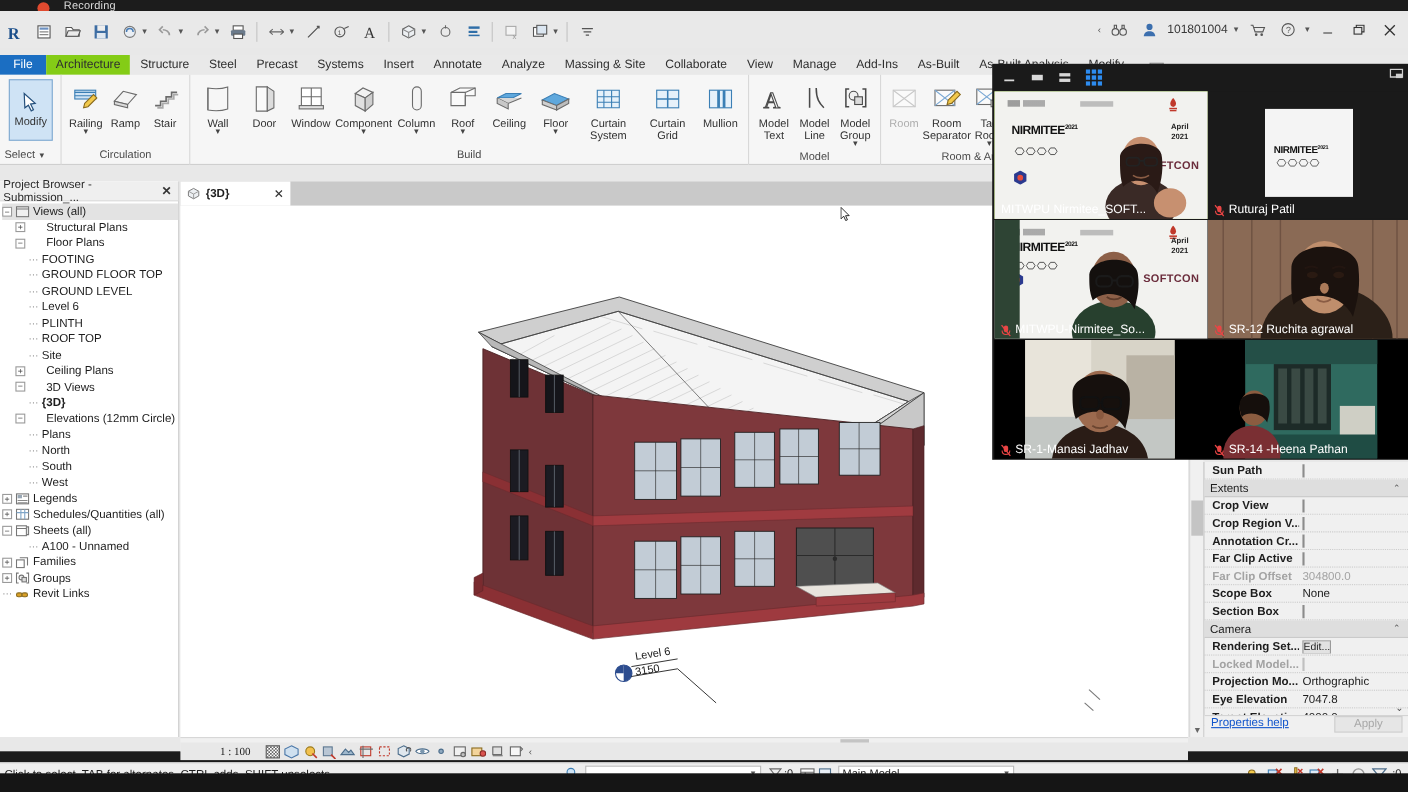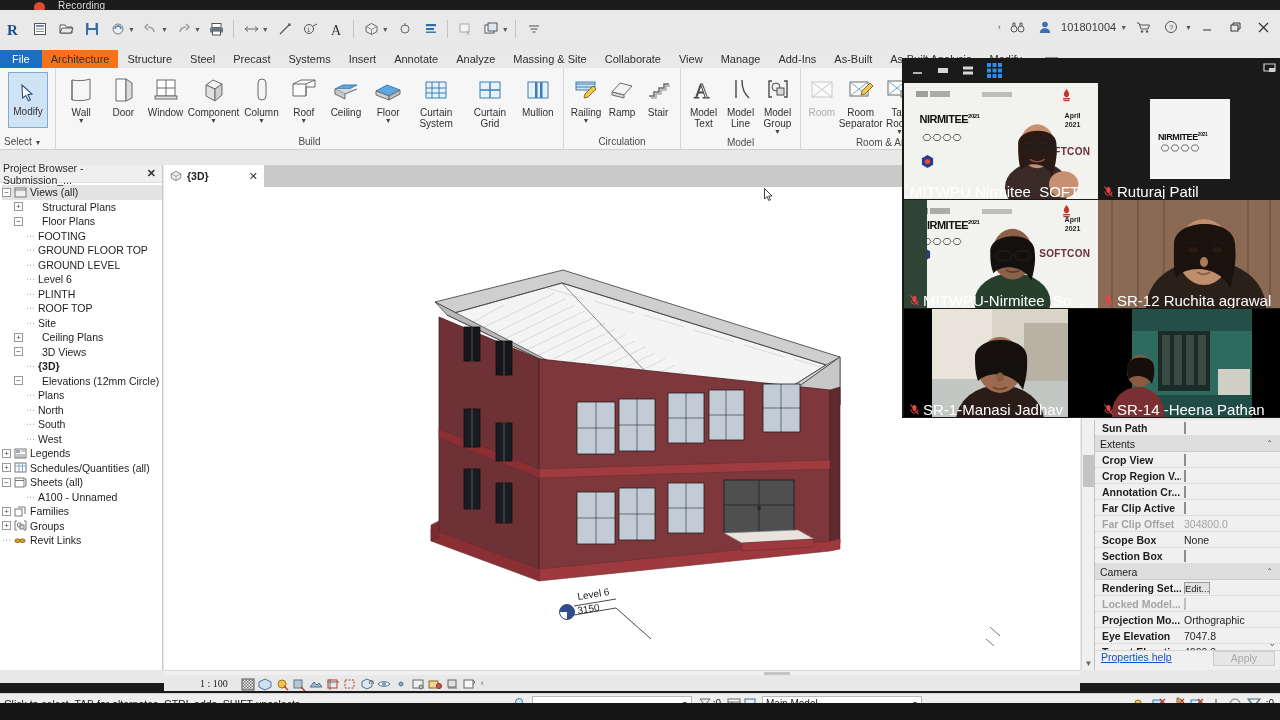--- a/index.html
+++ b/index.html
@@ -38,21 +38,21 @@
   .user-id { font-size:11px; color:#3a3a3a; margin:0 2px; }
   .winbtn { width:26px; height:22px; display:flex; align-items:center;
     justify-content:center; font-size:12px; color:#333; }
 
   
   .tabs { position:absolute; left:0; top:40px; width:1280px; height:18px;
     background:#e9e9e9; display:flex; align-items:flex-end; font-size:11px; }
   .tab-file { background:#1b6ec2; color:#fff; padding:2px 12px 3px; height:18px;
     line-height:14px; }
   .tab { padding:2px 9px 3px; height:18px; line-height:14px; color:#2f2f2f; }
-  .tab.active { background:#f97316; }
+  .tab.active { background:#84cc16; }
   .tab-extra { margin-left:14px; display:flex; align-items:center; gap:3px; }
   .mini-box { width:13px; height:11px; border:1px solid #8a8a8a; background:#f2f2f2;
     display:flex; align-items:center; justify-content:center; }
   .mini-box i { width:5px; height:5px; border:1px solid #666; display:block; }
 
   
   .ribbon { position:absolute; left:0; top:58px; width:1280px; height:82px;
     background:#f6f6f6; border-bottom:1px solid #cfcfcf; display:flex; }
   .rb-panel { position:relative; height:82px; display:flex; flex-direction:column;
     border-right:1px solid #d8d8d8; }
@@ -174,21 +174,21 @@
   .zoom-win { position:absolute; left:902px; top:58px; width:378px; height:360px;
     background:#1a1a1a; }
   .zoom-toolbar { height:24px; display:flex; align-items:center; gap:12px;
     padding-left:10px; }
   .zt-ico { color:#d8d8d8; display:flex; align-items:center; }
   .zoom-right-ico { position:absolute; right:4px; top:4px; color:#cfcfcf; }
   .grid { position:absolute; left:0; top:24px; width:378px; height:336px; }
   .tile { position:absolute; overflow:hidden; background:#000; }
   .tile.active { outline:2px solid #b9e36a; outline-offset:-2px; }
   .tile-name { position:absolute; left:0; bottom:0; height:16px; display:flex;
-    align-items:center; gap:4px; padding:0 6px; color:#fff; font-size:15px;
+    align-items:center; gap:4px; padding:0 6px; color:#fff; font-size:11px;
     white-space:nowrap; }
   .mic-off { display:inline-block; width:9px; height:11px; position:relative; }
 
   
   .slide { position:absolute; left:0; top:0; width:100%; height:100%;
     background:#f2f2ef; }
   .slide .brand { position:absolute; left:8%; top:26%; font-size:11px;
     font-weight:bold; color:#111; letter-spacing:-.5px; }
   .slide .brand sup { font-size:6px; }
   .slide .hex { position:absolute; left:8%; top:42%; width:52px; height:11px; }
@@ -424,20 +424,55 @@
                 <path d="M4 2l10 9-4.2.6 2.6 5.2-2 1-2.6-5.2L4.6 15z" fill="#fff" stroke="#26517d" stroke-width="1.1"></path>
               </svg>
             <span class="rb-lbl">Modify</span>
           </div>
         </div>
         <div class="rb-title" style="text-align:left;padding-left:4px">
           <span>Select</span> <span style="font-size:7px">▼</span>
         </div>
       </div>
 
+      <div class="rb-panel" style="width:117px">
+        <div class="rb-items">
+          <div class="rb-btn">
+            <span class="rb-ico">
+              <svg width="30" height="30" viewBox="0 0 30 30">
+                  <rect x="5" y="6" width="19" height="8" fill="#cfe3f5" stroke="#3b7fb5"></rect>
+                  <path d="M5 8h19M5 11h19" stroke="#3b7fb5"></path>
+                  <path d="M14 18l8-8 3 3-8 8-4 1z" fill="#f2c94c" stroke="#8a6b1f"></path>
+                </svg>
+            </span>
+            <span class="rb-lbl">Railing</span>
+            <span class="rb-caret">▼</span>
+          </div>
+          <div class="rb-btn">
+            <span class="rb-ico">
+              <svg width="30" height="30" viewBox="0 0 30 30">
+                  <path d="M5 16l8-9 12 3-8 9z" fill="#f3f3f3" stroke="#6b6b6b"></path>
+                  <path d="M5 16v3l12 3v-3z" fill="#dadada" stroke="#6b6b6b"></path>
+                </svg>
+            </span>
+            <span class="rb-lbl">Ramp</span>
+          </div>
+          <div class="rb-btn">
+            <span class="rb-ico">
+              <svg width="30" height="30" viewBox="0 0 30 30">
+                  <path d="M6 20h5v-4h5v-4h5V8h5" fill="none" stroke="#6b6b6b" stroke-width="1.5"></path>
+                  <path d="M8 22h5v-4h5v-4h5v-4h4" fill="none" stroke="#aaa" stroke-width="1.5"></path>
+                </svg>
+            </span>
+            <span class="rb-lbl">Stair</span>
+          </div>
+        </div>
+        <div class="rb-title">Circulation</div>
+      </div>
+
       <div class="rb-panel" style="width:508px">
         <div class="rb-items">
           <div class="rb-btn">
             <span class="rb-ico">
               <svg width="30" height="30" viewBox="0 0 30 30">
                   <path d="M6 4c6 1 12 1 18-1v20c-6 2-12 2-18 1z" fill="#f6f6f6" stroke="#6b6b6b"></path>
                   <path d="M6 4v20" stroke="#6b6b6b"></path>
                 </svg>
             </span>
             <span class="rb-lbl">Wall</span>
@@ -537,55 +572,20 @@
               <svg width="30" height="30" viewBox="0 0 30 30">
                   <rect x="5" y="6" width="20" height="16" fill="#e6f1fa" stroke="#3b7fb5"></rect>
                   <rect x="12" y="6" width="2.5" height="16" fill="#3b7fb5"></rect>
                   <rect x="17" y="6" width="2.5" height="16" fill="#3b7fb5"></rect>
                 </svg>
             </span>
             <span class="rb-lbl">Mullion</span>
           </div>
         </div>
         <div class="rb-title">Build</div>
-      </div>
-
-      <div class="rb-panel" style="width:117px">
-        <div class="rb-items">
-          <div class="rb-btn">
-            <span class="rb-ico">
-              <svg width="30" height="30" viewBox="0 0 30 30">
-                  <rect x="5" y="6" width="19" height="8" fill="#cfe3f5" stroke="#3b7fb5"></rect>
-                  <path d="M5 8h19M5 11h19" stroke="#3b7fb5"></path>
-                  <path d="M14 18l8-8 3 3-8 8-4 1z" fill="#f2c94c" stroke="#8a6b1f"></path>
-                </svg>
-            </span>
-            <span class="rb-lbl">Railing</span>
-            <span class="rb-caret">▼</span>
-          </div>
-          <div class="rb-btn">
-            <span class="rb-ico">
-              <svg width="30" height="30" viewBox="0 0 30 30">
-                  <path d="M5 16l8-9 12 3-8 9z" fill="#f3f3f3" stroke="#6b6b6b"></path>
-                  <path d="M5 16v3l12 3v-3z" fill="#dadada" stroke="#6b6b6b"></path>
-                </svg>
-            </span>
-            <span class="rb-lbl">Ramp</span>
-          </div>
-          <div class="rb-btn">
-            <span class="rb-ico">
-              <svg width="30" height="30" viewBox="0 0 30 30">
-                  <path d="M6 20h5v-4h5v-4h5V8h5" fill="none" stroke="#6b6b6b" stroke-width="1.5"></path>
-                  <path d="M8 22h5v-4h5v-4h5v-4h4" fill="none" stroke="#aaa" stroke-width="1.5"></path>
-                </svg>
-            </span>
-            <span class="rb-lbl">Stair</span>
-          </div>
-        </div>
-        <div class="rb-title">Circulation</div>
       </div>
 
       <div class="rb-panel" style="width:120px">
         <div class="rb-items">
           <div class="rb-btn">
             <span class="rb-ico">
               <svg width="30" height="30" viewBox="0 0 30 30">
                   <text x="5" y="22" font-size="21" fill="none" stroke="#4a4a4a" font-family="Liberation Serif, serif">A</text>
                 </svg>
             </span>

